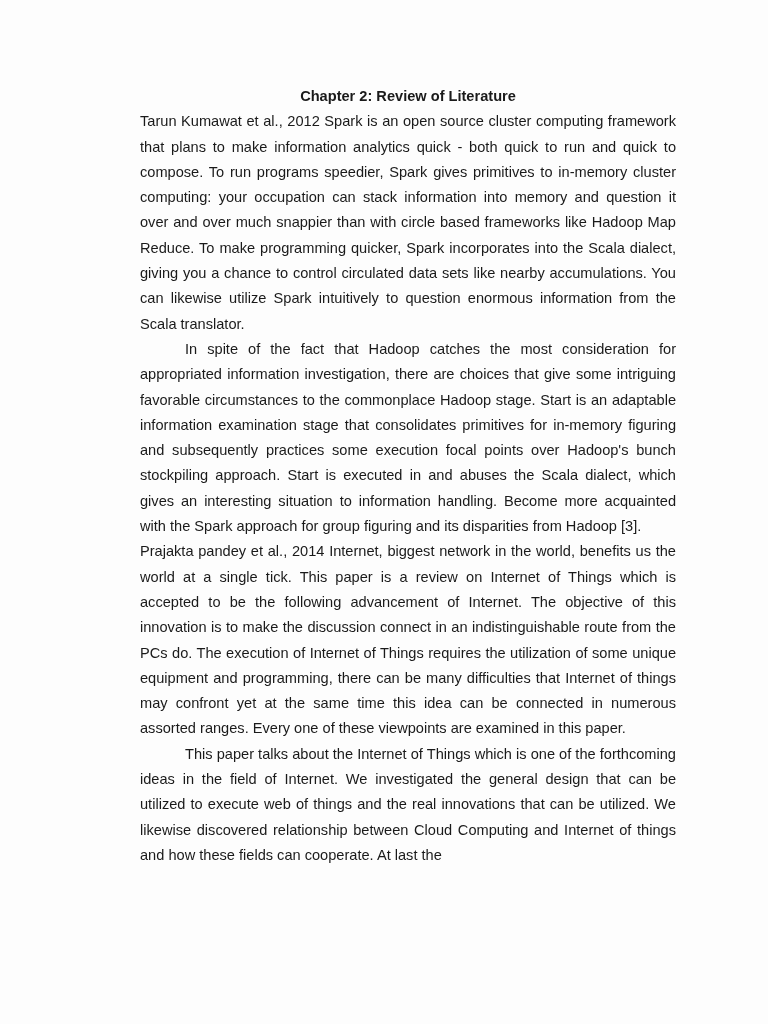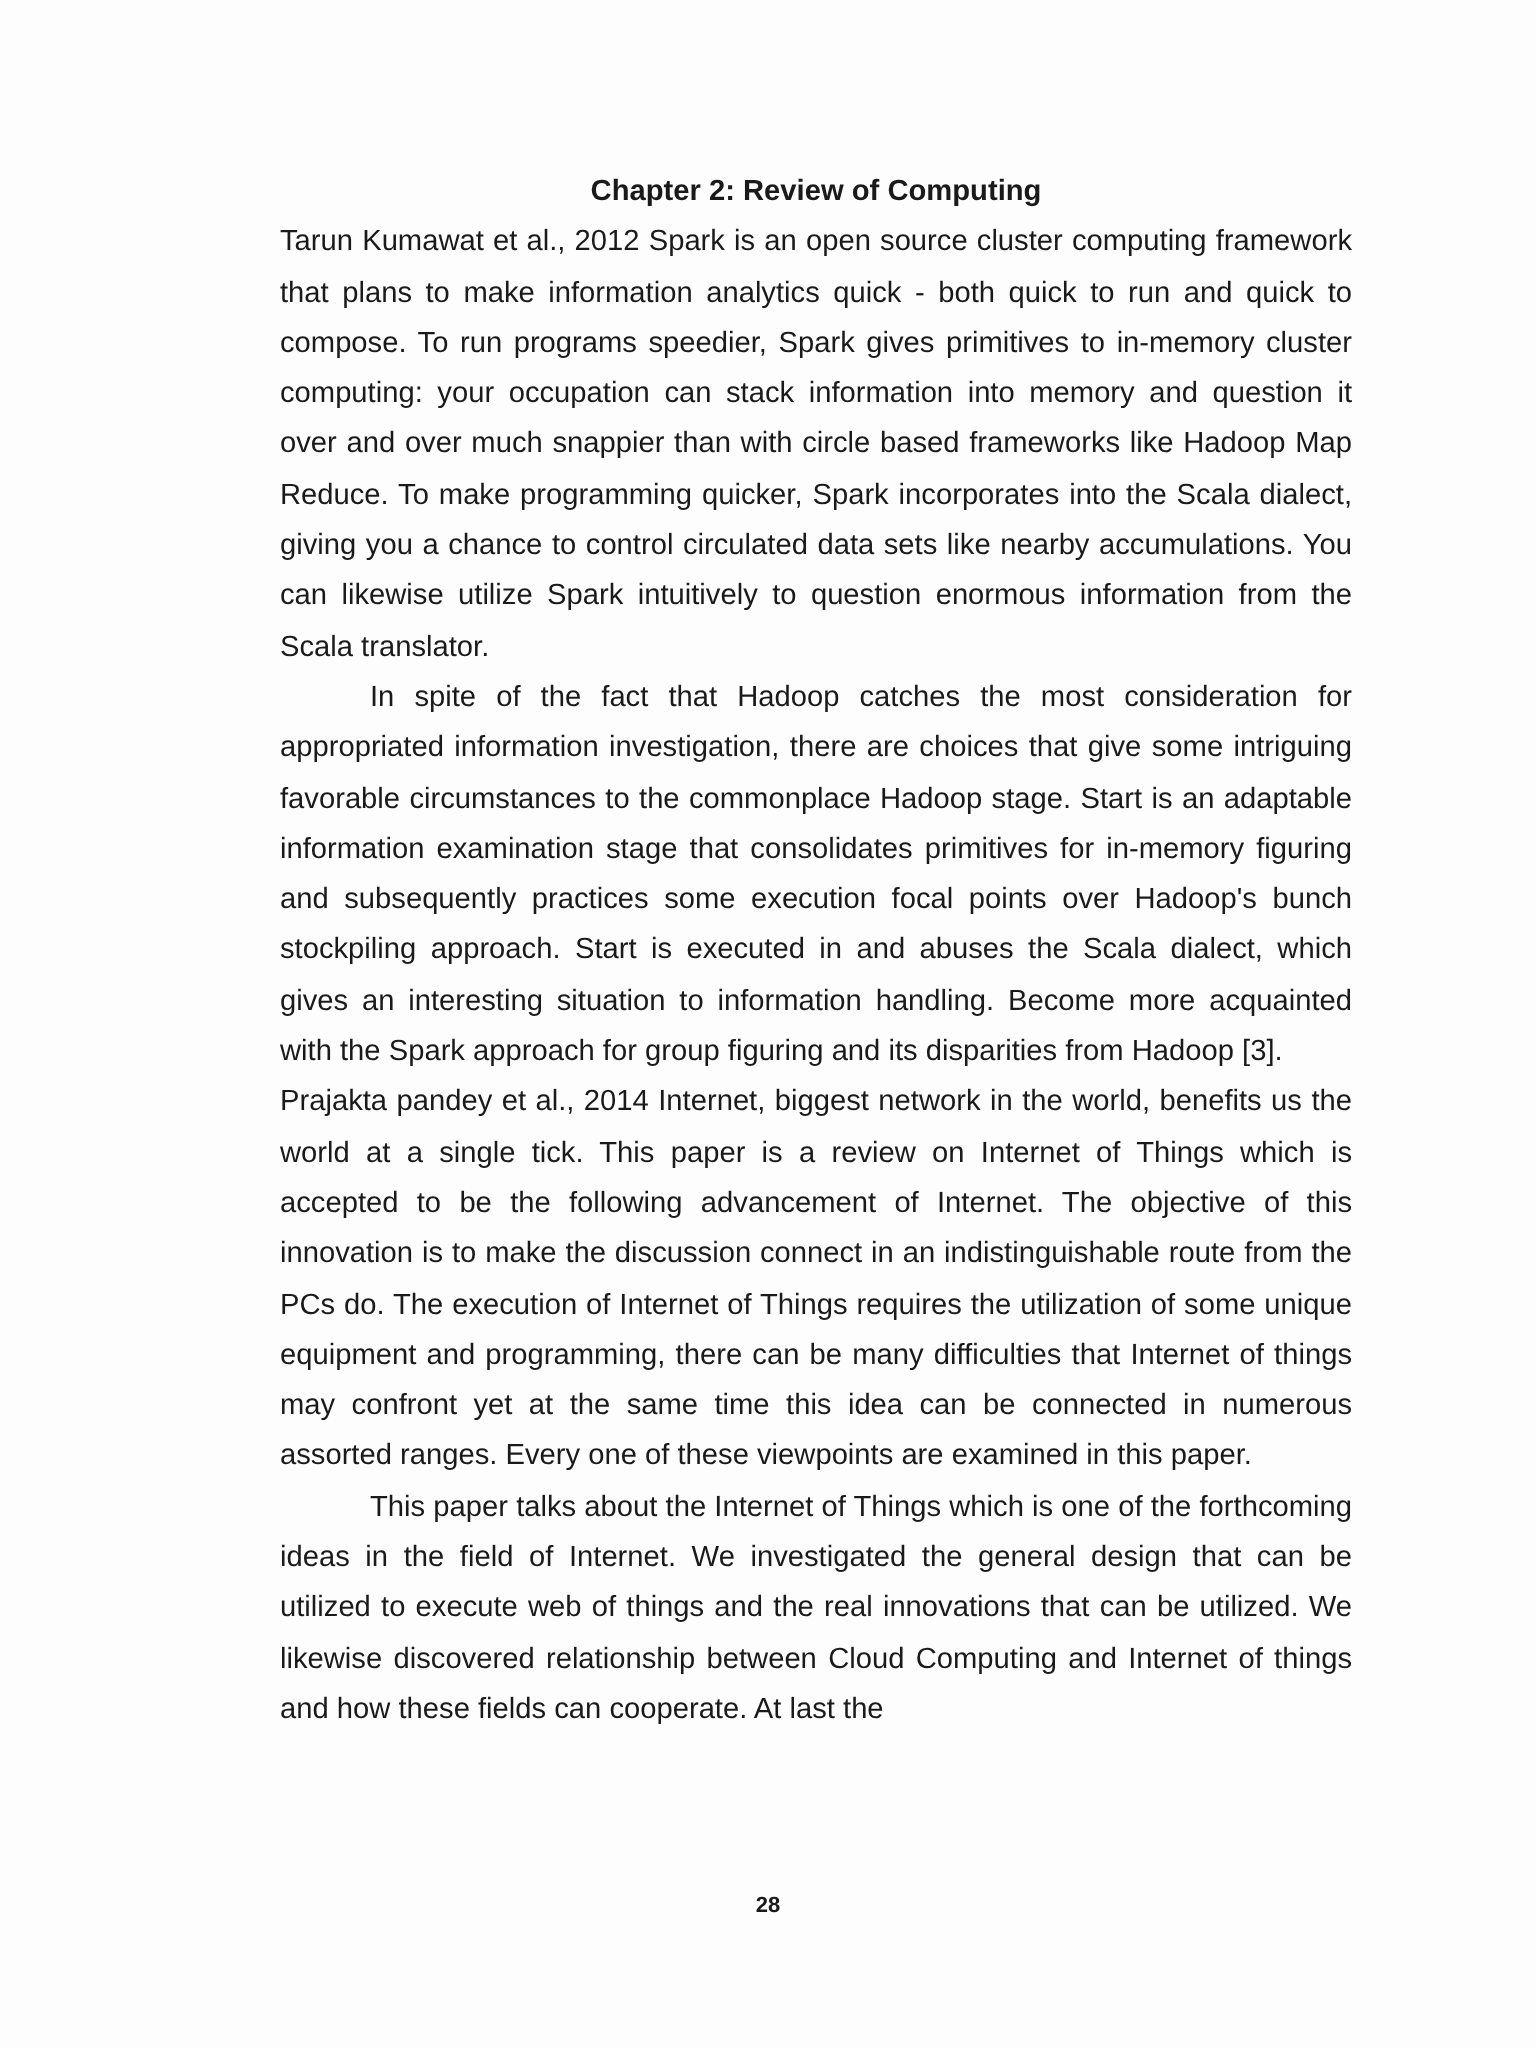--- a/index.html
+++ b/index.html
@@ -56,25 +56,24 @@
       font-weight: bold;
       font-size: 11px;
       color: #1a1a1a;
     }
   </style>
 </head>
 <body>
 
 <div class="page">
   <div class="content">
-    <p class="heading">Chapter 2: Review of Computing</p>
+    <p class="heading">Chapter 2: Review of Literature</p>
 
     <p class="para"><span class="author">Tarun Kumawat et al., 2012</span><span> Spark is an open source cluster computing framework that plans to make information analytics quick - both quick to run and quick to compose. To run programs speedier, Spark gives primitives to in-memory cluster computing: your occupation can stack information into memory and question it over and over much snappier than with circle based frameworks like Hadoop Map Reduce. To make programming quicker, Spark incorporates into the Scala dialect, giving you a chance to control circulated data sets like nearby accumulations. You can likewise utilize Spark intuitively to question enormous information from the Scala translator.</span></p>
 
     <p class="para indent"><span>In spite of the fact that Hadoop catches the most consideration for appropriated information investigation, there are choices that give some intriguing favorable circumstances to the commonplace Hadoop stage. Start is an adaptable information examination stage that consolidates primitives for in-memory figuring and subsequently practices some execution focal points over Hadoop's bunch stockpiling approach. Start is executed in and abuses the Scala dialect, which gives an interesting situation to information handling. Become more acquainted with the Spark approach for group figuring and its disparities from Hadoop [3].</span></p>
 
     <p class="para"><span class="author">Prajakta pandey et al., 2014</span><span> Internet, biggest network in the world, benefits us the world at a single tick. This paper is a review on Internet of Things which is accepted to be the following advancement of Internet. The objective of this innovation is to make the discussion connect in an indistinguishable route from the PCs do. The execution of Internet of Things requires the utilization of some unique equipment and programming, there can be many difficulties that Internet of things may confront yet at the same time this idea can be connected in numerous assorted ranges. Every one of these viewpoints are examined in this paper.</span></p>
 
     <p class="para indent"><span>This paper talks about the Internet of Things which is one of the forthcoming ideas in the field of Internet. We investigated the general design that can be utilized to execute web of things and the real innovations that can be utilized. We likewise discovered relationship between Cloud Computing and Internet of things and how these fields can cooperate. At last the</span></p>
   </div>
 
-  <div class="page-number">28</div>
 </div>
 
 </body></html>

